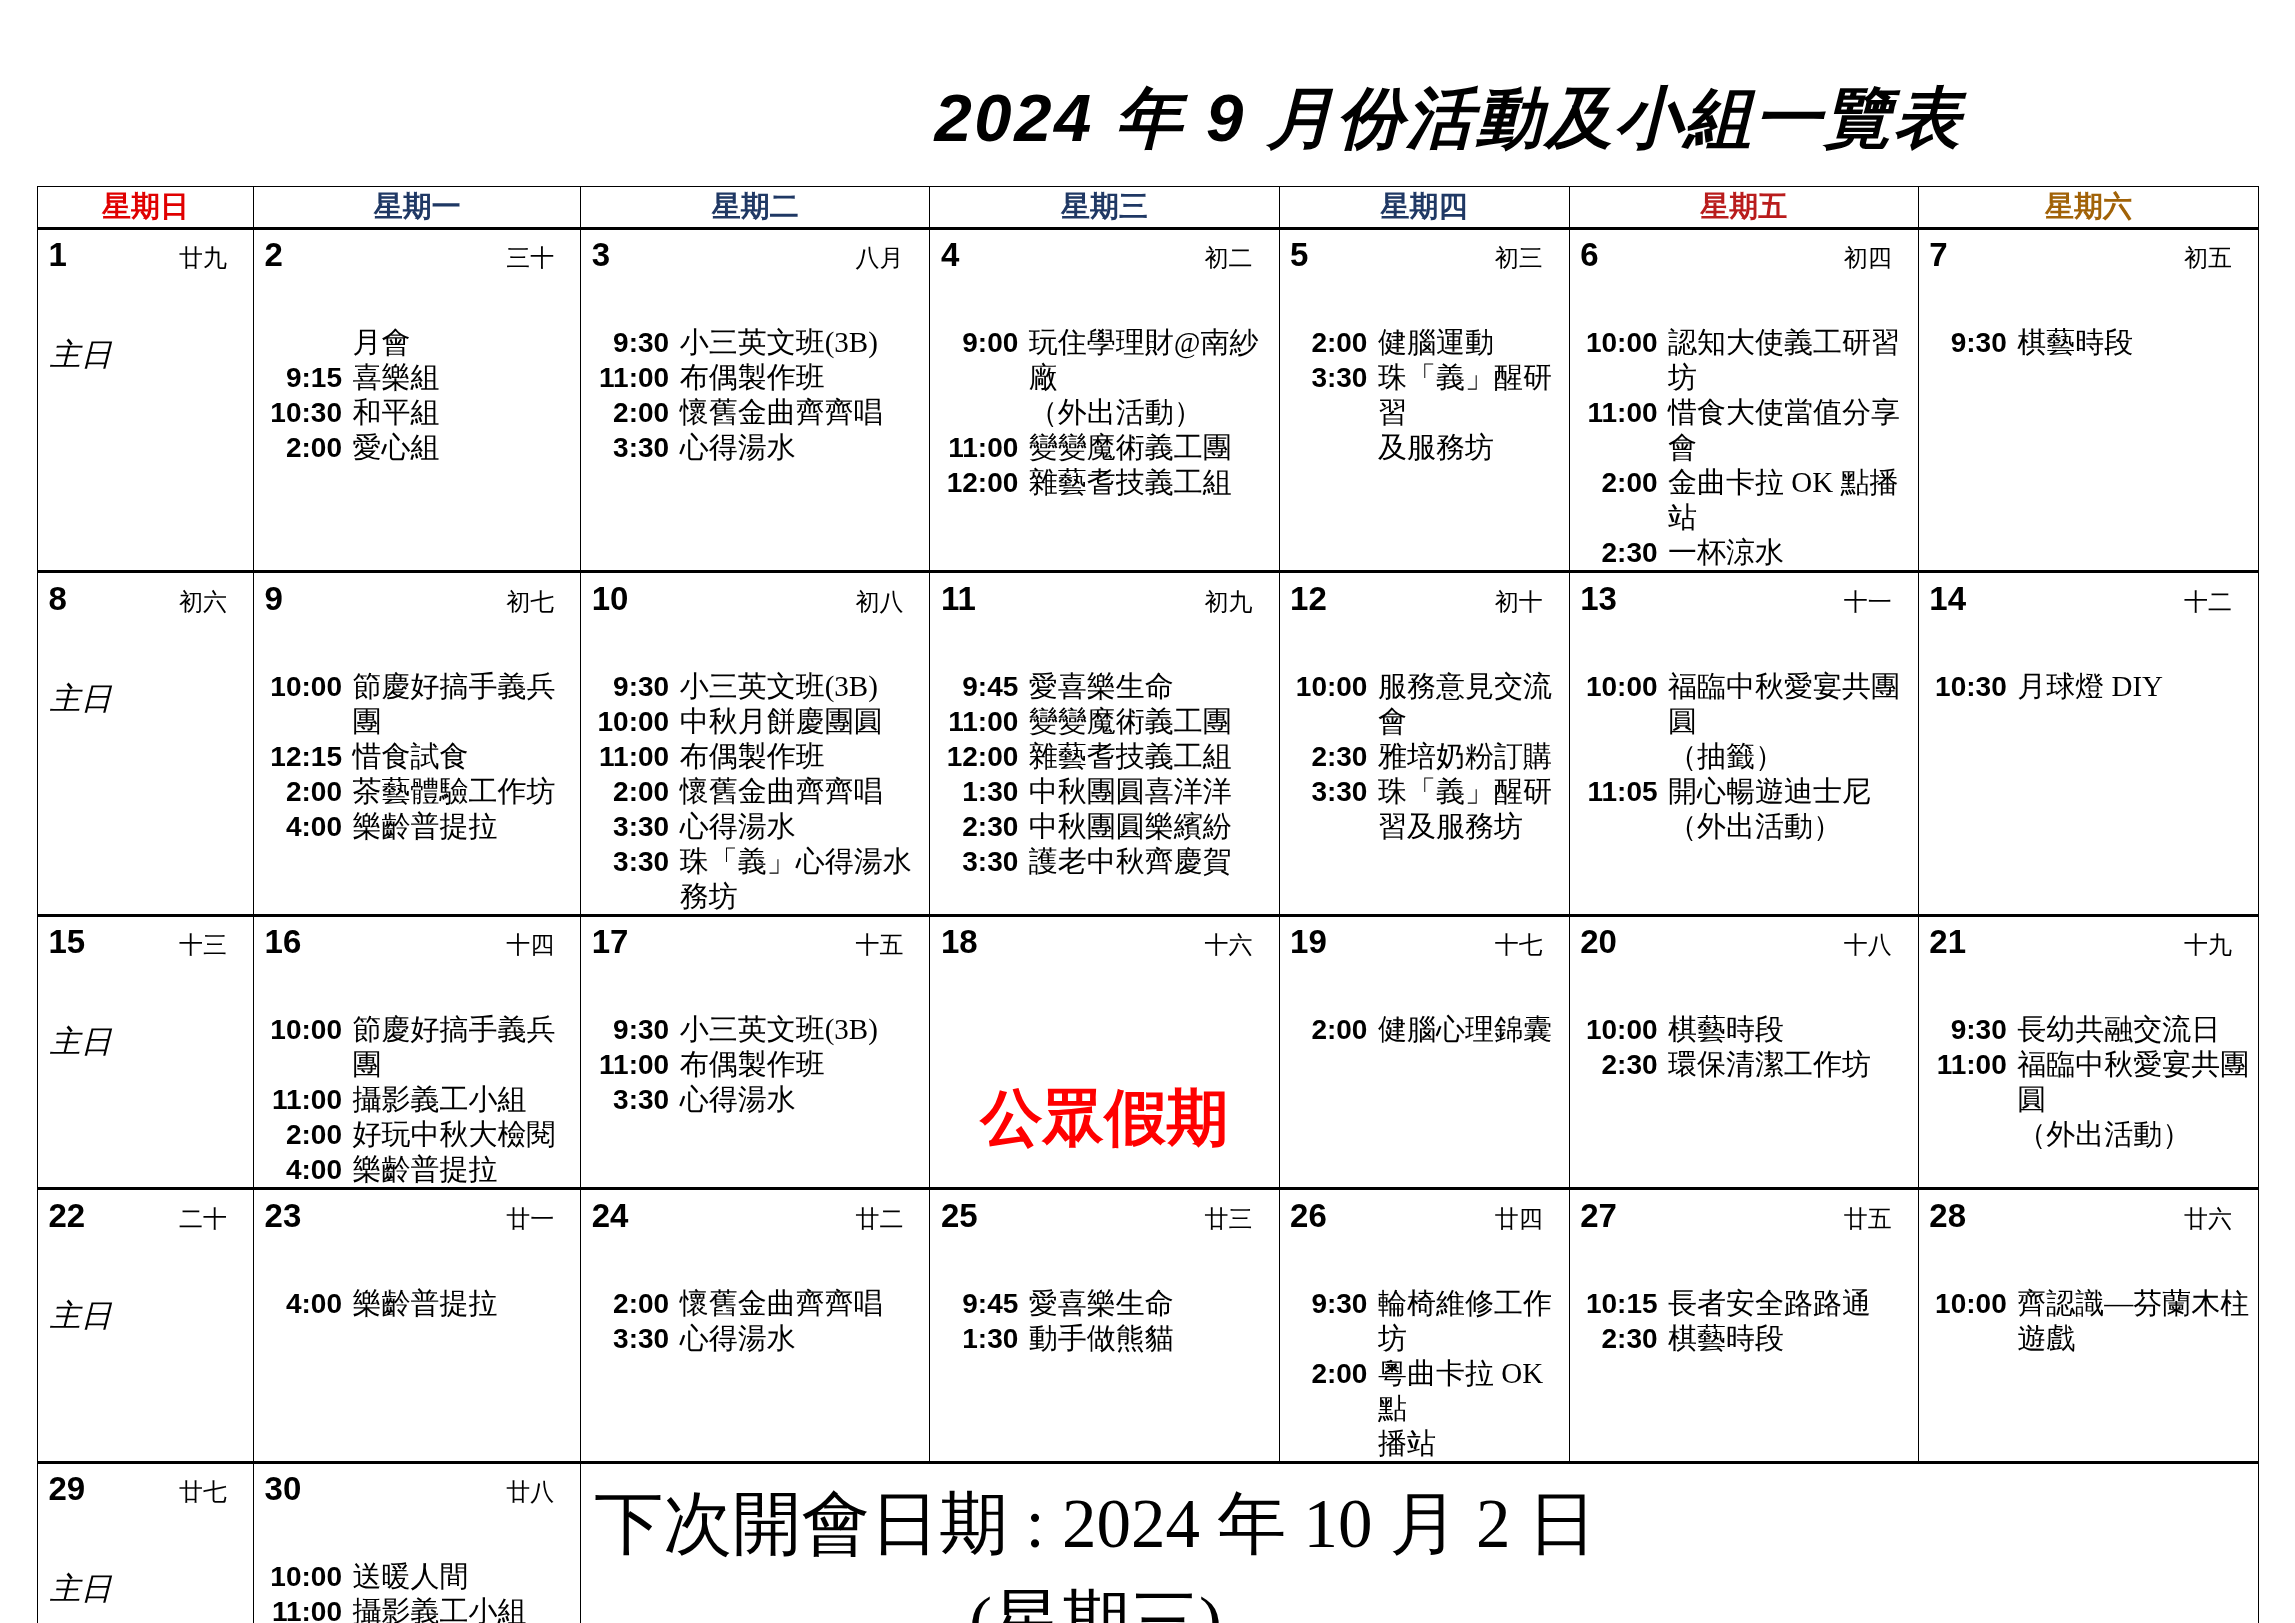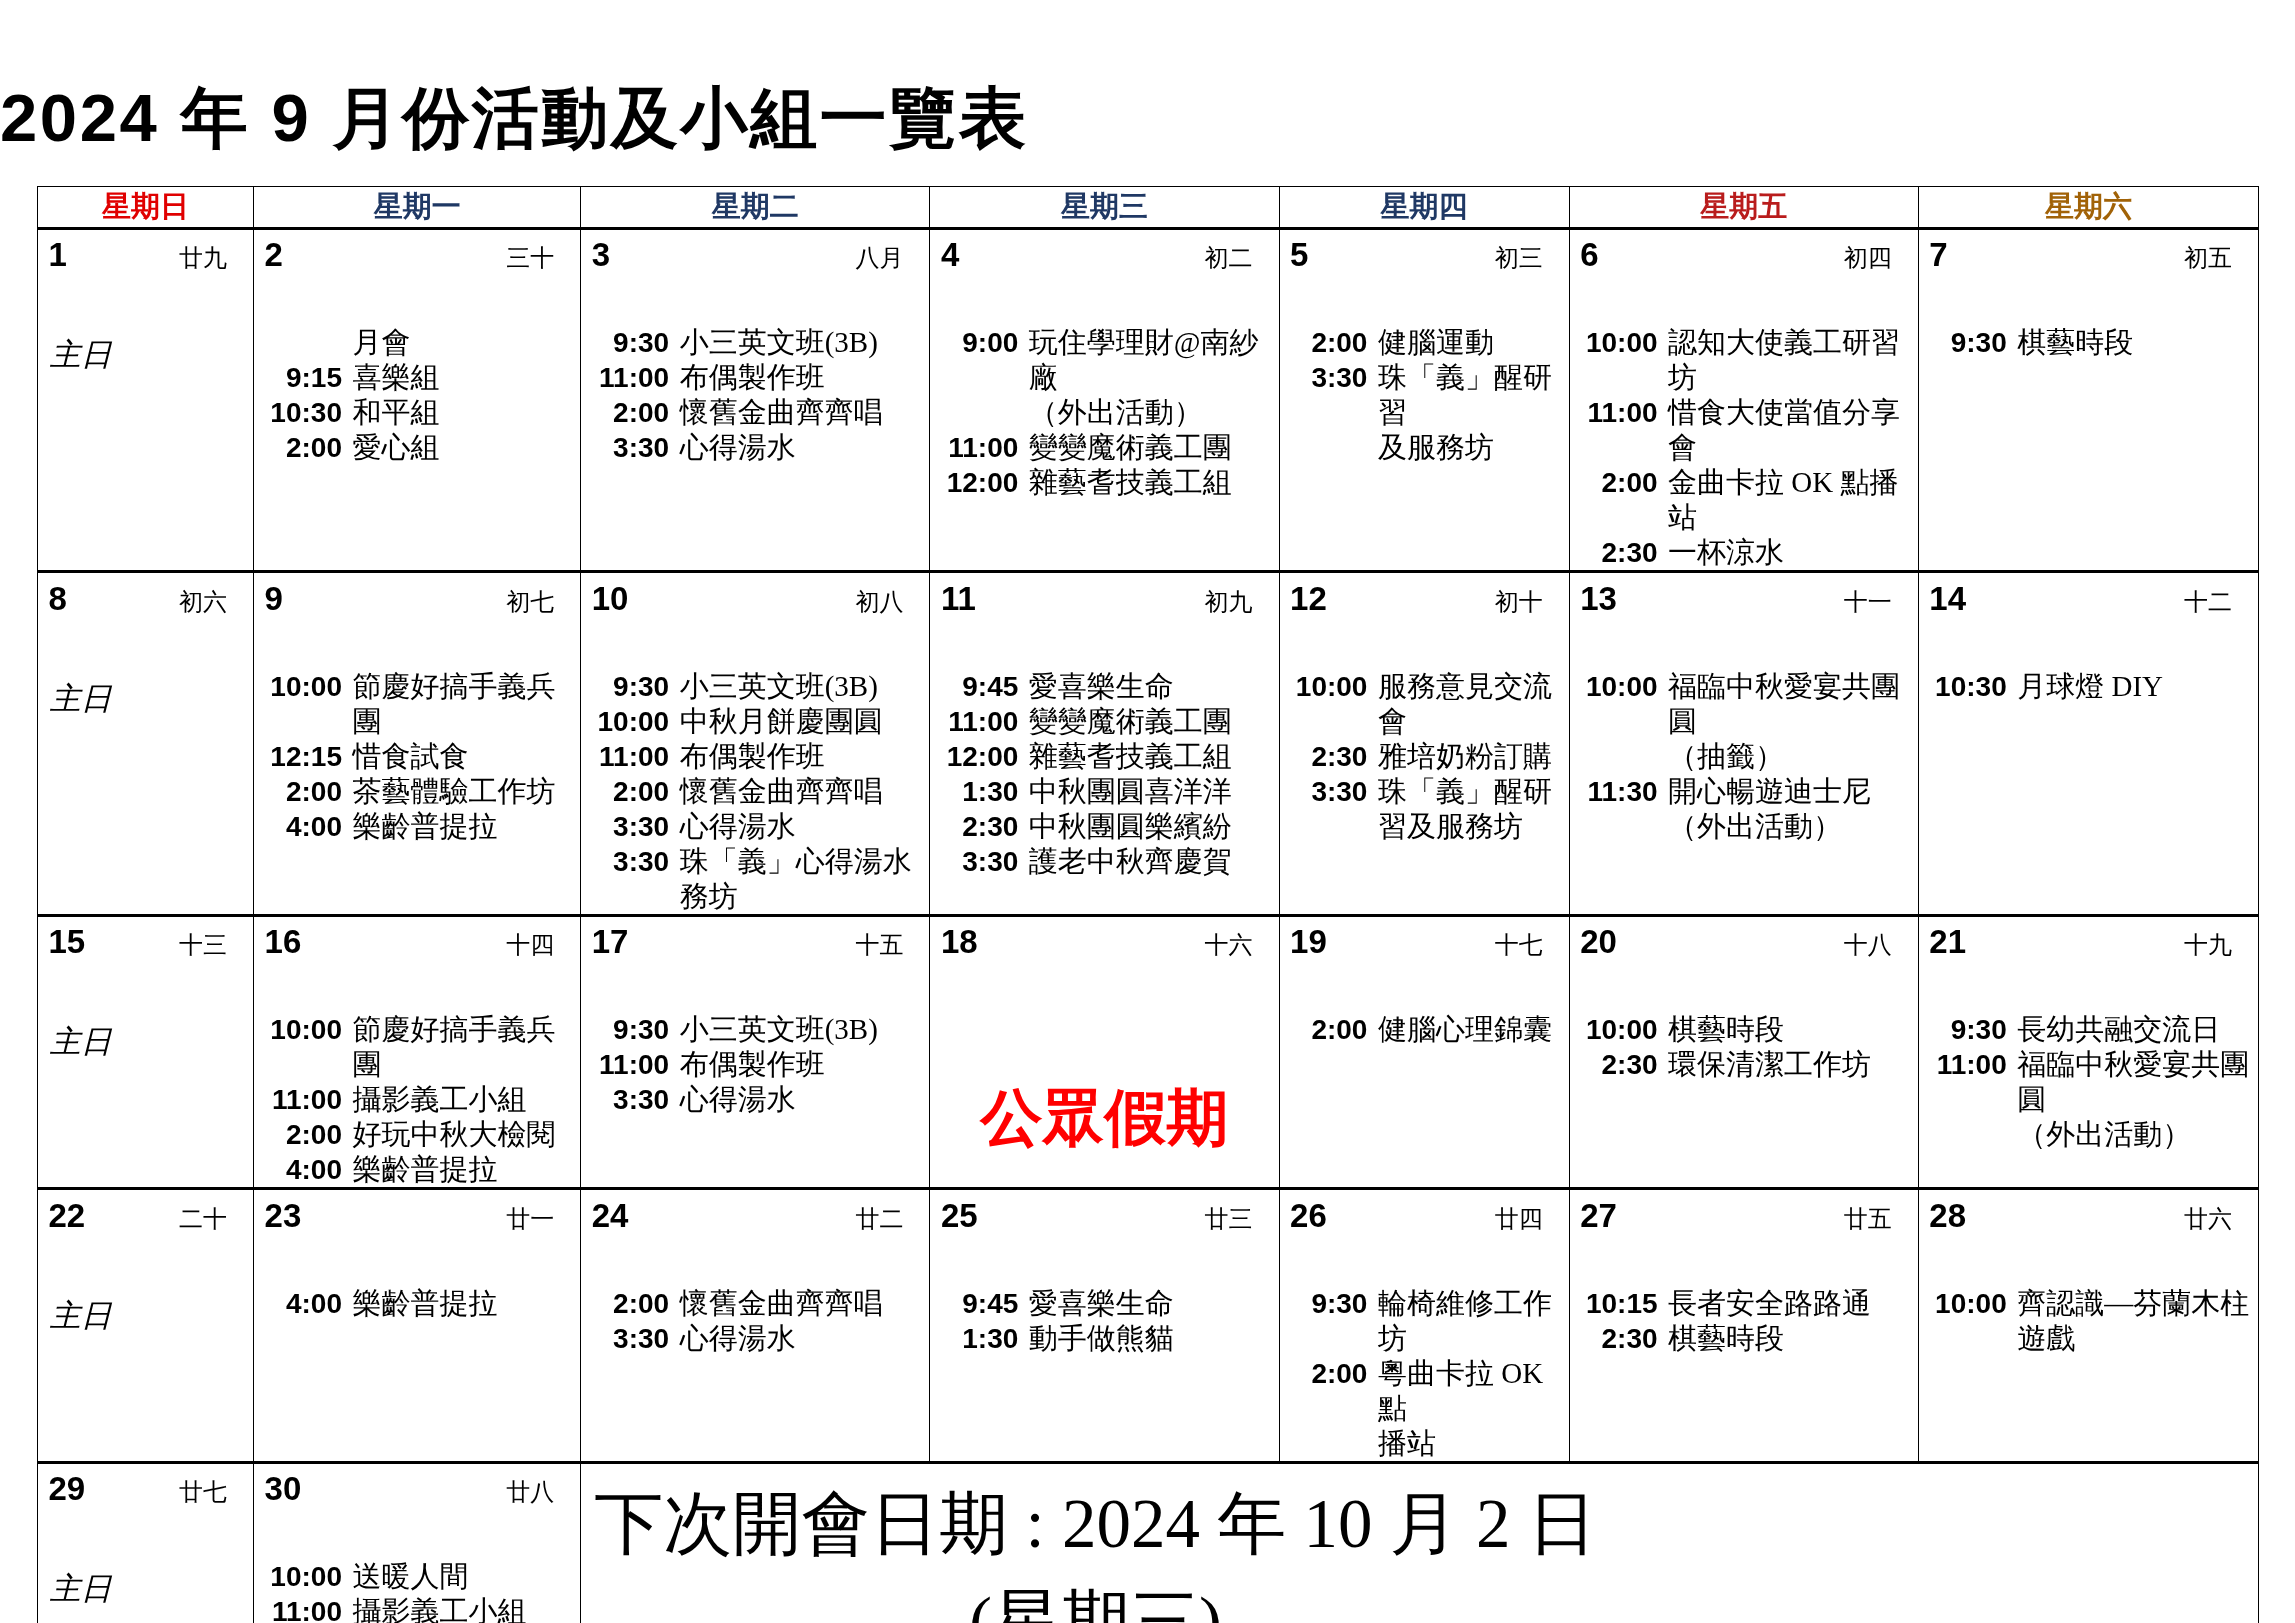--- a/index.html
+++ b/index.html
@@ -1,17 +1,17 @@
 <!DOCTYPE html>
 <html style="font-size:10.5px"><head>
 <meta charset="utf-8">
 <style>
   html,body{margin:0;padding:0;background:#ffffff;}
   body{width:2295px;height:1623px;position:relative;font-family:"Liberation Serif",serif;color:#000;}
-  .page-title{width:1963px;margin:72px 0 0 0;text-align:left;font-size:67px;line-height:92px;font-weight:bold;font-family:"Liberation Sans","Liberation Serif",sans-serif;letter-spacing:2.6px;}
+  .page-title{width:1963px;margin:72px 0 0 0;text-align:right;font-size:67px;line-height:92px;font-weight:bold;font-family:"Liberation Sans","Liberation Serif",sans-serif;letter-spacing:2.6px;font-style:italic;}
   table.cal{border-collapse:collapse;table-layout:fixed;margin:21.6px 0 0 37px;width:2222px;}
   table.cal td{border:1.3px solid #000;vertical-align:top;padding:0;overflow:hidden;}
   tr.hdr{height:41px;}
   tr.hdr td{text-align:center;vertical-align:middle;font-weight:bold;font-size:29px;font-family:"Liberation Serif",serif;}
   tr.week td{border-top-width:3.3px;}
   tr.w0{height:250px;} tr.w1{height:343px;} tr.w2{height:258px;} tr.w3{height:212px;} tr.w4{height:215px;}
   table.cal tr:last-child td{border-bottom-width:3.3px;}
   .cellhead{display:flex;justify-content:space-between;align-items:baseline;padding:6.5px 26px 0 10.5px;}
   .date{font-family:"Liberation Sans",sans-serif;font-weight:bold;font-size:33px;line-height:37px;}
   .lunar{font-size:24px;line-height:37px;font-family:Liberation Mono, monospace;}
@@ -306,21 +306,21 @@
             <span class="date">13</span>
             <span class="lunar">十一</span>
           </div>
           <div class="events">
             <div class="event-row">
               <span class="etime">10:00</span>
               <span class="etext">福臨中秋愛宴共團圓
 （抽籤）</span>
             </div>
             <div class="event-row">
-              <span class="etime">11:30</span>
+              <span class="etime">11:05</span>
               <span class="etext">開心暢遊迪士尼
 （外出活動）</span>
             </div>
           </div>
         </td>
         <td class="daycell">
           <div class="cellhead">
             <span class="date">14</span>
             <span class="lunar">十二</span>
           </div>

